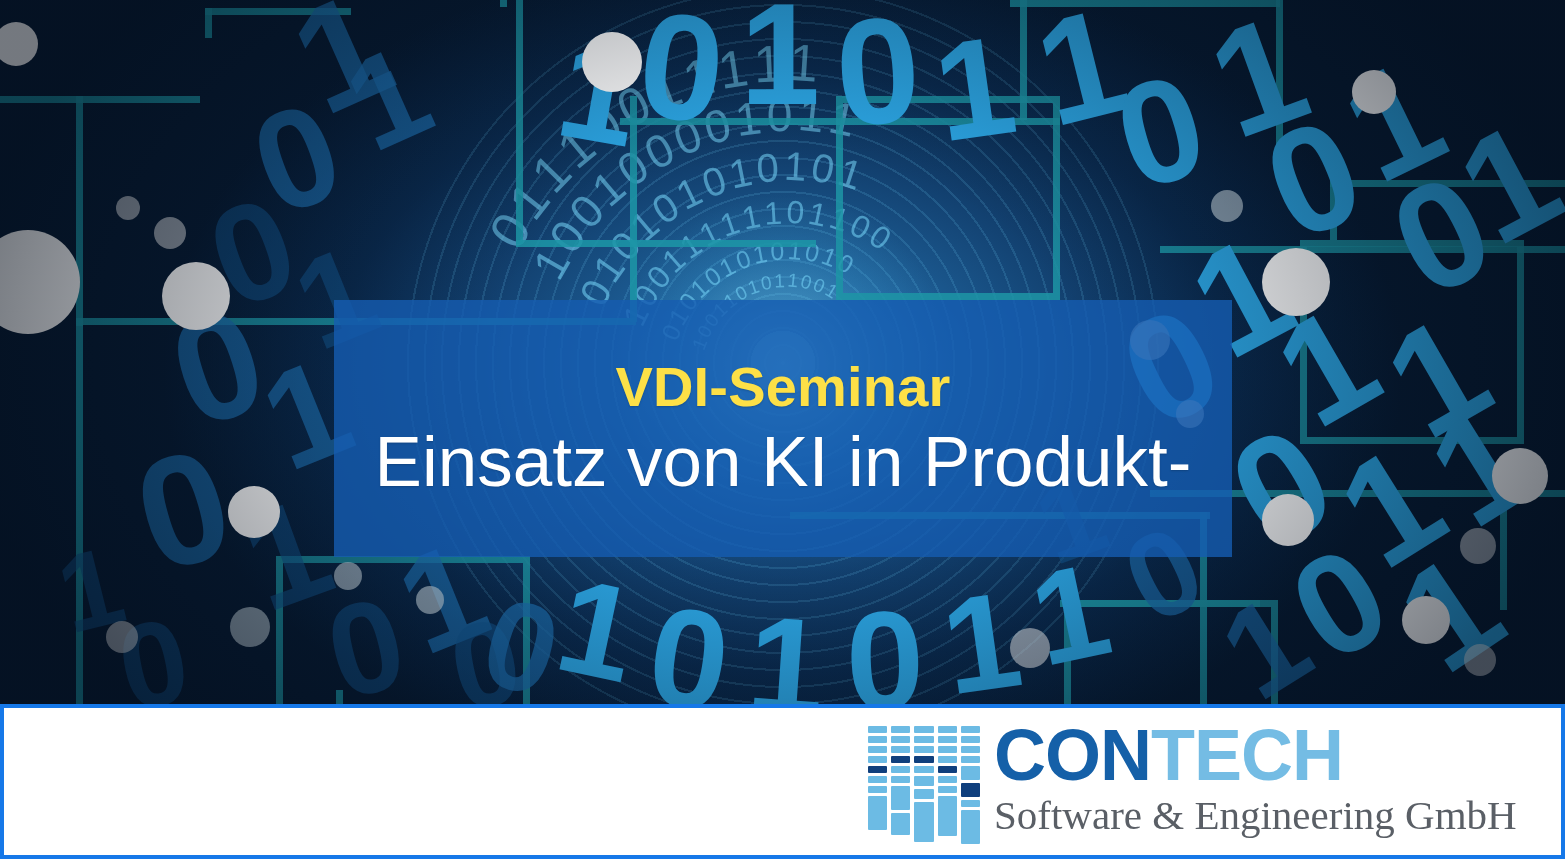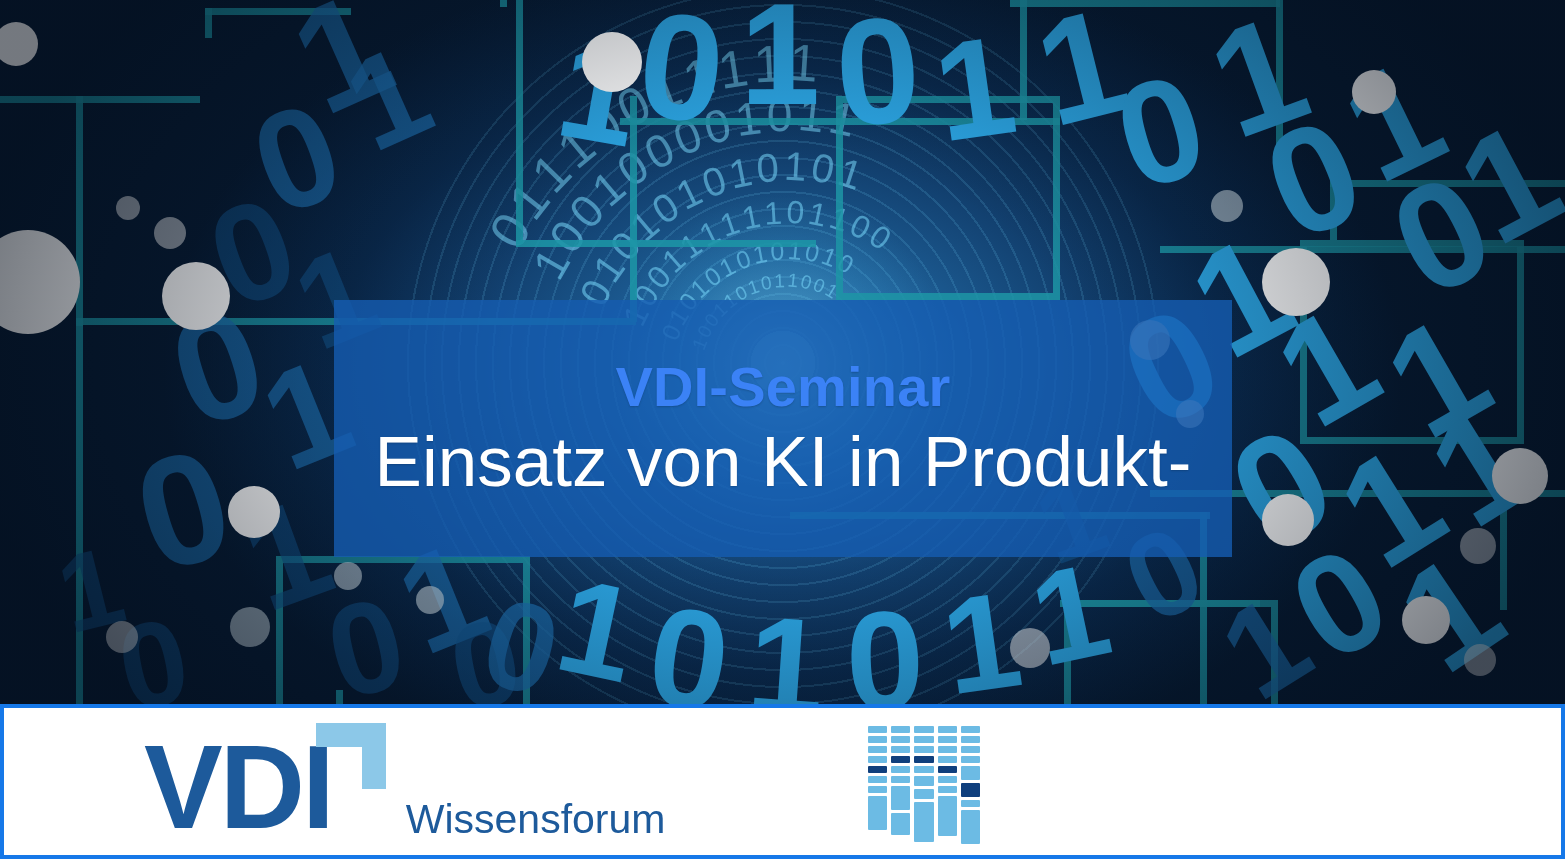--- a/index.html
+++ b/index.html
@@ -87,21 +87,21 @@
     position:absolute;
     left:334px;top:300px;
     width:898px;height:257px;
     background:rgba(21,92,178,.80);
     display:flex;flex-direction:column;
     align-items:center;justify-content:center;
     box-sizing:border-box;
     padding-top:4px;
   }
   .title-line1{
-    color:#3b82f6;
+    color:#fde047;
     font-size:56px;
     font-weight:700;
     letter-spacing:.2px;
     line-height:1.12;
     text-align:left;
     text-shadow:0 1px 2px rgba(0,0,0,.18);
   }
   .title-line2,.title-line3{
     color:#ffffff;
     font-size:71px;
@@ -373,30 +373,20 @@
     <div class="bg-vign"></div>
   </div>
 
   <div class="title-box">
     <div class="title-line1">VDI-Seminar</div>
     <div class="title-line2">Einsatz von KI in Produkt-</div>
   </div>
 
   <div class="logo-bar">
 
-    <div class="vdi-wrap">
-      <div class="vdi-mark">
-        <span class="vdi-letters">VDI</span>
-        <span class="vdi-corner">
-          <i class="c-top"></i>
-            <i class="c-side"></i>
-        </span>
-      </div>
-      <div class="vdi-sub">Wissensforum</div>
-    </div>
 
     <div class="contech-wrap">
       <div class="bars" id="contech-bars">
           <div class="bar-col">
             <div class="cell" style="height: 7px;"></div>
             <div class="cell" style="height: 7px;"></div>
             <div class="cell" style="height: 7px;"></div>
             <div class="cell" style="height: 7px;"></div>
             <div class="cell dark" style="height: 7px;"></div>
             <div class="cell" style="height: 7px;"></div>
@@ -437,16 +427,20 @@
             <div class="cell" style="height: 7px;"></div>
             <div class="cell" style="height: 7px;"></div>
             <div class="cell" style="height: 7px;"></div>
             <div class="cell" style="height: 7px;"></div>
             <div class="cell" style="height: 14px;"></div>
             <div class="cell dark" style="height: 14px;"></div>
             <div class="cell" style="height: 7px;"></div>
             <div class="cell" style="height: 34px;"></div>
           </div>
         </div>
+      <div class="contech-text">
+        <div class="contech-name"><span class="c-con">CON</span><span class="c-tech">TECH</span></div>
+        <div class="contech-sub">Software &amp; Engineering GmbH</div>
+      </div>
     </div>
 
   </div>
 </div>
 
 </body></html>

